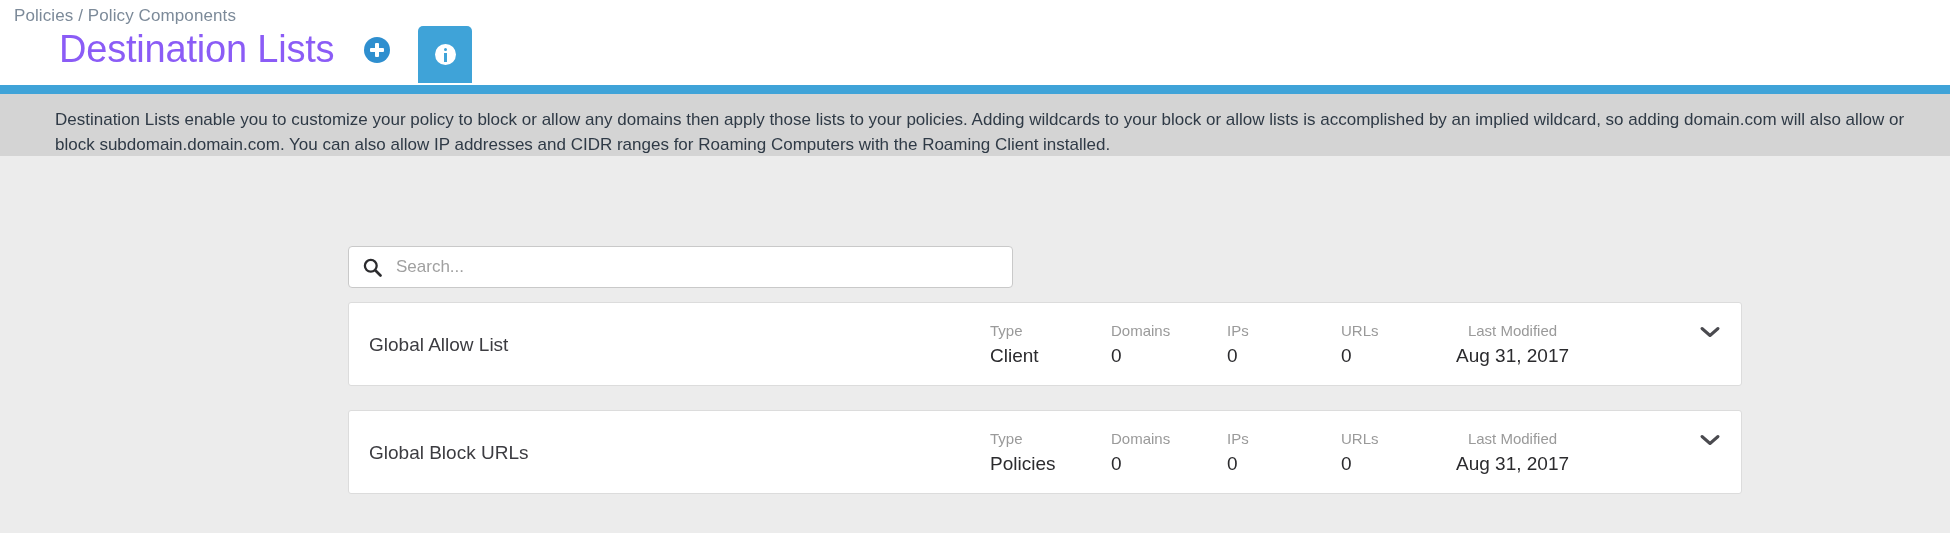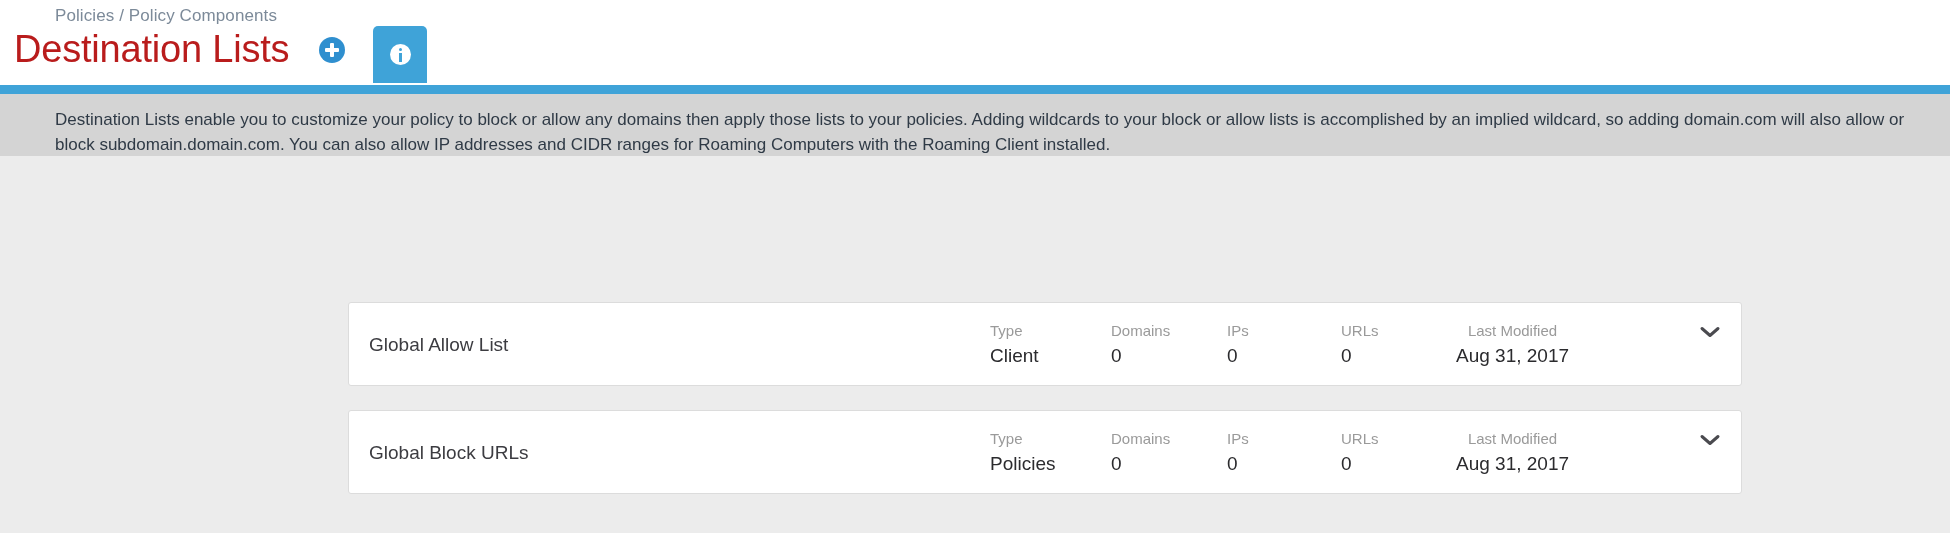--- a/index.html
+++ b/index.html
@@ -21,36 +21,36 @@
     background: #ffffff;
     padding: 0;
   }
   .breadcrumb {
     position: absolute;
     left: 14px; top: 6px;
     font-size: 17px;
     color: #7c8a99;
     letter-spacing: .1px;
     white-space: nowrap;
-    margin-left: 41px;
   }
   .title-row {
     position: absolute;
     left: 14px; top: 26px;
     display: flex;
     align-items: flex-start;
     height: 67px;
   }
   .page-title {
     font-size: 38px;
     font-weight: 400;
-    color: #b91c1c;
+    color: #8b5cf6;
     line-height: 46px;
     letter-spacing: -0.2px;
     white-space: nowrap;
+    margin-left: 45px;
   }
   .add-btn {
     width: 26px; height: 26px;
     margin-left: 30px;
     margin-top: 11px;
     border-radius: 50%;
     background: #2f8fcf;
     display: flex;
     align-items: center;
     justify-content: center;
@@ -252,20 +252,27 @@
 
   <div class="blue-rule"></div>
 </div>
 
 <div class="info-banner">
   <p>Destination Lists enable you to customize your policy to block or allow any domains then apply those lists to your policies. Adding wildcards to your block or allow lists is accomplished by an implied wildcard, so adding domain.com will also allow or block subdomain.domain.com. You can also allow IP addresses and CIDR ranges for Roaming Computers with the Roaming Client installed.</p>
 </div>
 
 <div class="content">
 
+  <div class="search-wrap">
+    <svg class="search-icon" viewBox="0 0 20 20">
+      <circle cx="8.2" cy="8.2" r="6.2" fill="none" stroke="#2b2b2e" stroke-width="2.4"></circle>
+      <line x1="12.9" y1="12.9" x2="18.4" y2="18.4" stroke="#2b2b2e" stroke-width="2.8" stroke-linecap="round"></line>
+    </svg>
+    <input class="search-input" type="text" placeholder="Search..." style="">
+  </div>
 
   <div class="card card-1">
     <div class="list-name">Global Allow List</div>
     <div class="metrics">
       <div class="metric m-type">
         <span class="m-label">Type</span>
         <span class="m-value">Client</span>
       </div>
       <div class="metric m-domains">
         <span class="m-label">Domains</span>

